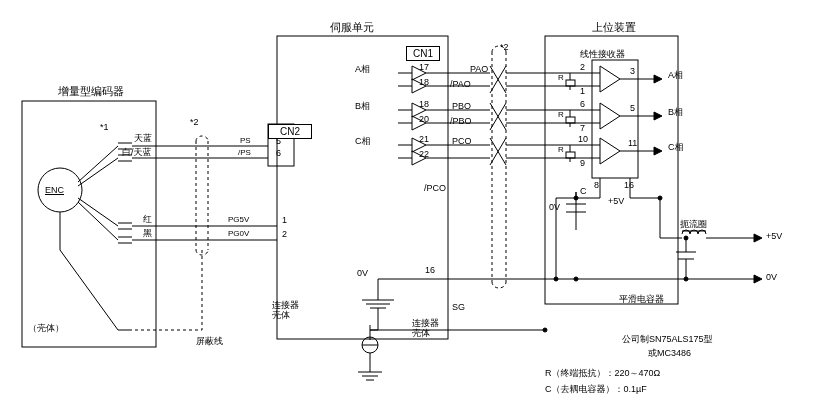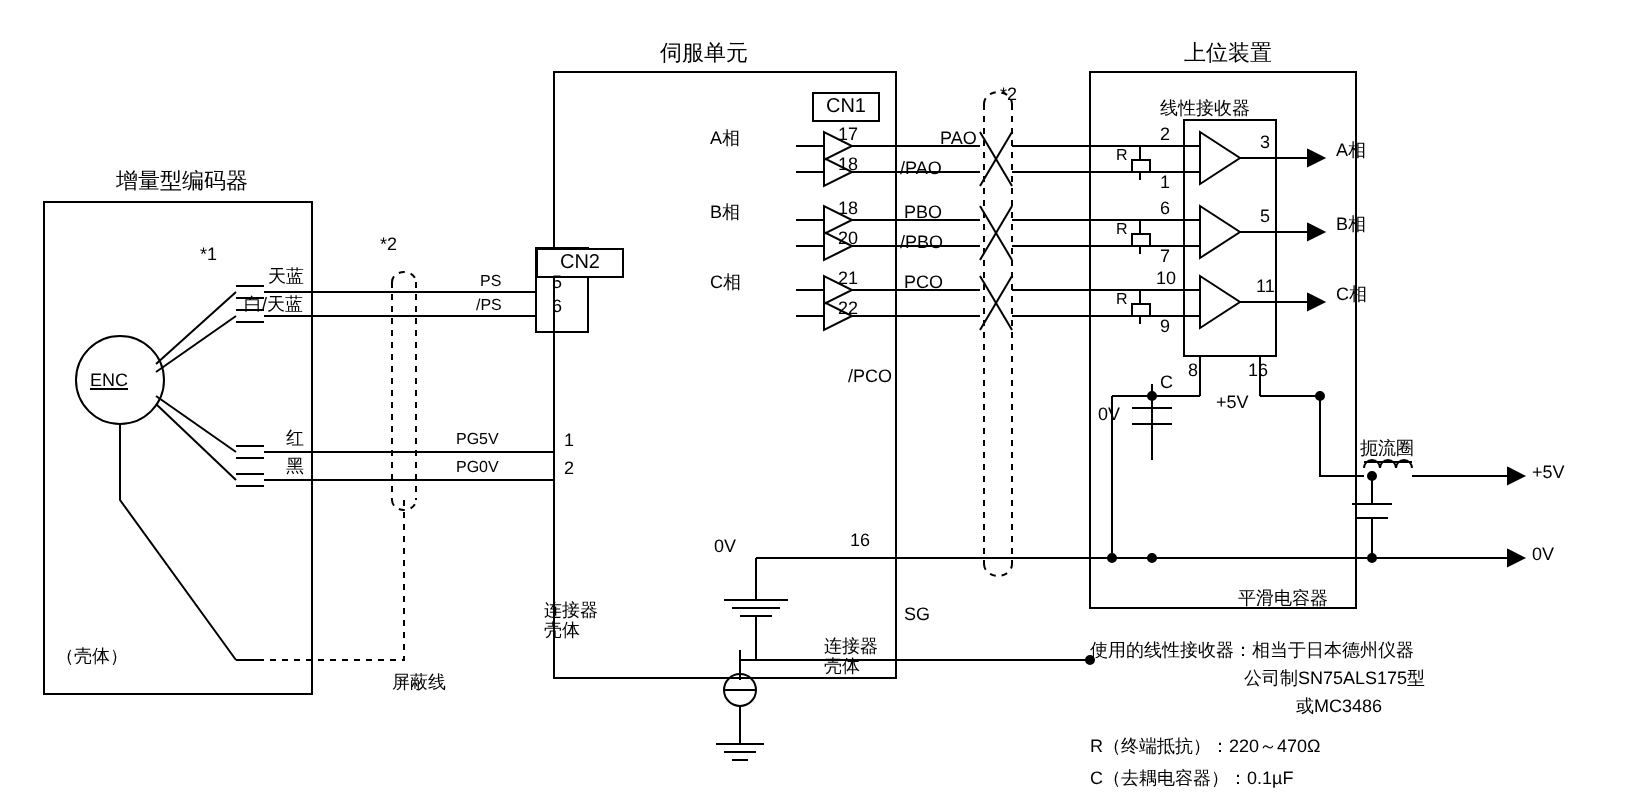--- a/index.html
+++ b/index.html
@@ -257,19 +257,18 @@
   <div class="lbl sm" style="left:594px; top:180px;">8</div>
   <div class="lbl sm" style="left:624px; top:180px;">16</div>
   <div class="lbl sm" style="left:549px; top:202px;">0V</div>
   <div class="lbl sm" style="left:608px; top:196px;">+5V</div>
   <div class="lbl sm" style="left:580px; top:186px;">C</div>
   <div class="lbl sm" style="left:680px; top:219px;">扼流圈</div>
   <div class="lbl sm" style="left:585px; top:294px;margin-left:34px;">平滑电容器</div>
   <div class="lbl sm" style="left:766px; top:231px;">+5V</div>
   <div class="lbl sm" style="left:766px; top:272px;">0V</div>
 
-  <div class="lbl sm" style="left:545px; top:320px;">使用的线性接收器：相当于日本德州仪器</div>
   <div class="lbl sm" style="left:622px; top:334px;">公司制SN75ALS175型</div>
   <div class="lbl sm" style="left:648px; top:348px;">或MC3486</div>
   <div class="lbl sm" style="left:545px; top:368px;">R（终端抵抗）：220～470Ω</div>
   <div class="lbl sm" style="left:545px; top:384px;">C（去耦电容器）：0.1µF</div>
 
 </div>
 
 </body></html>

